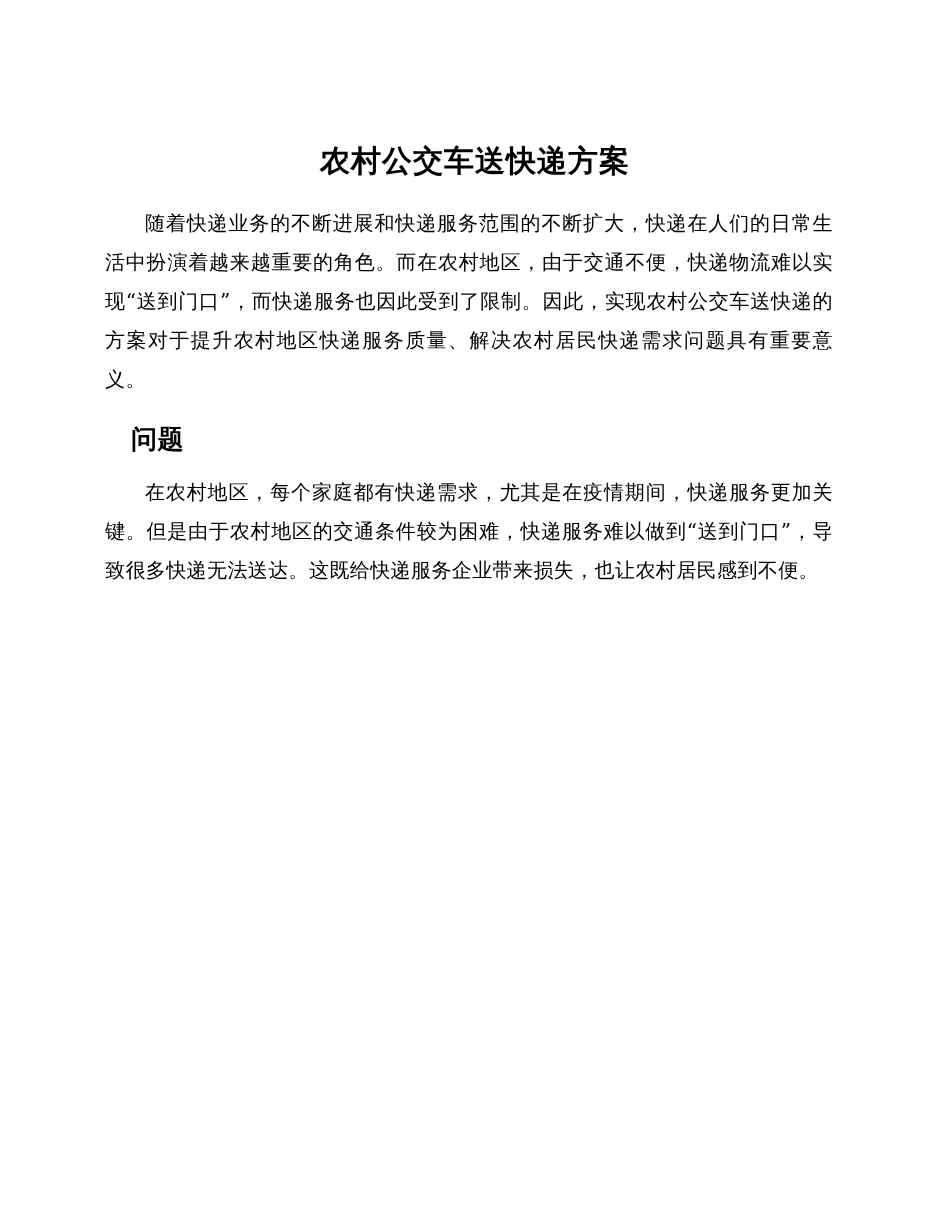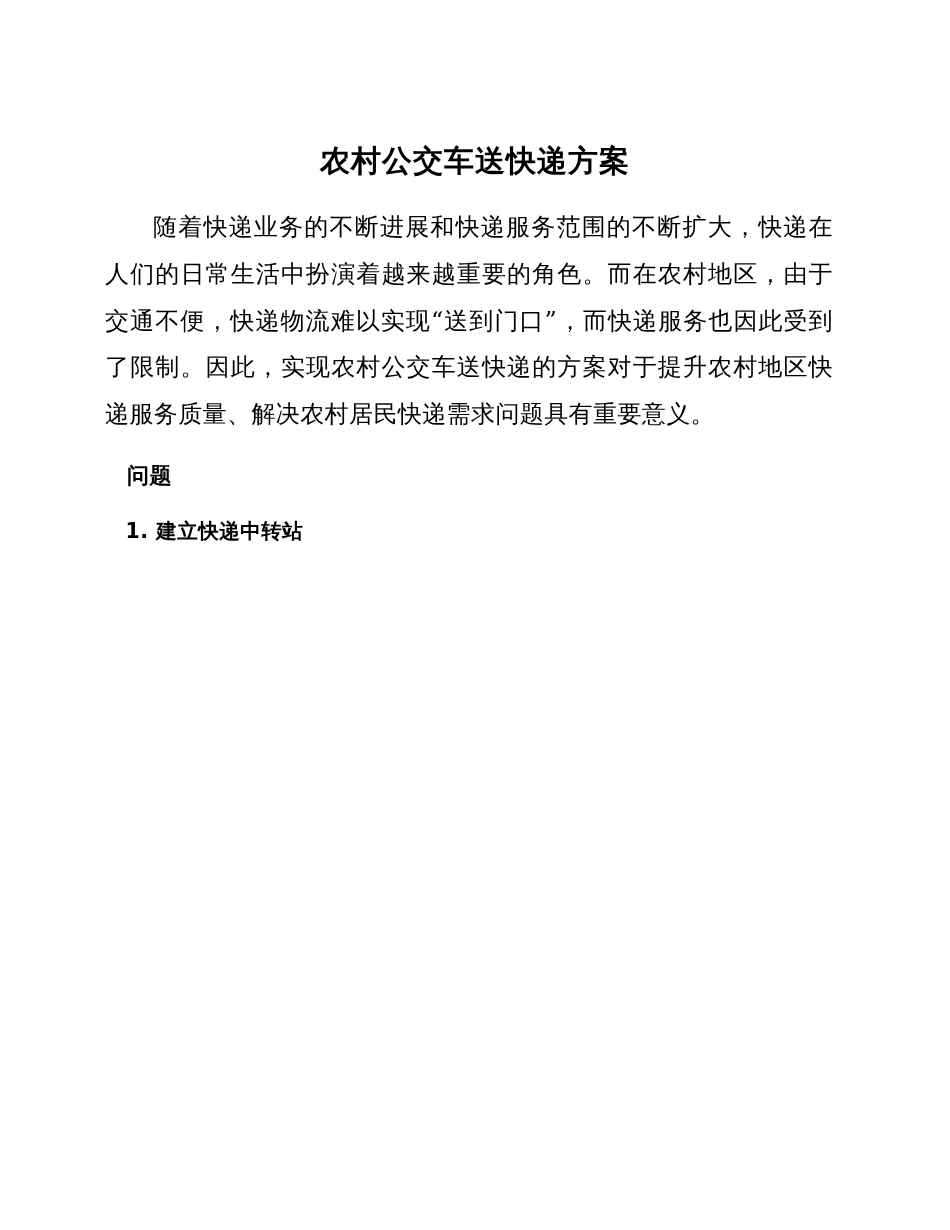--- a/index.html
+++ b/index.html
@@ -25,32 +25,32 @@
   .doc-title {
     font-family: Liberation Serif, serif;
     font-weight: bold;
     font-size: 30px;
     text-align: center;
     letter-spacing: 1px;
     margin: 0 0 22px 0;
     line-height: 1.4;
   }
   p.para {
-    font-size: 24px;
+    font-size: 20px;
     line-height: 1.95;
     margin: 0 12px 14px 0;
     text-indent: 2em;
     text-align: justify;
     text-justify: inter-ideograph;
     letter-spacing: 0.4px;
   }
   h2.section {
     font-family: "DejaVu Sans", "Liberation Sans", sans-serif;
     font-weight: bold;
-    font-size: 22px;
+    font-size: 26px;
     margin: 20px 0 12px 0;
     text-indent: 1em;
     line-height: 1.6;
     letter-spacing: 0.5px;
   }
   h3.subsection {
     font-family: "DejaVu Sans", "Liberation Sans", sans-serif;
     font-weight: bold;
     font-size: 20.5px;
     margin: 22px 0 12px 0;
@@ -63,19 +63,19 @@
 <body>
 
 <div class="page">
 
   <h1 class="doc-title">农村公交车送快递方案</h1>
 
   <p class="para">随着快递业务的不断进展和快递服务范围的不断扩大，快递在人们的日常生活中扮演着越来越重要的角色。而在农村地区，由于交通不便，快递物流难以实现“送到门口”，而快递服务也因此受到了限制。因此，实现农村公交车送快递的方案对于提升农村地区快递服务质量、解决农村居民快递需求问题具有重要意义。</p>
 
   <h2 class="section">问题</h2>
 
+  <p class="para">在农村地区，每个家庭都有快递需求，尤其是在疫情期间，快递服务更加关键。但是由于农村地区的交通条件较为困难，快递服务难以做到“送到门口”，导致很多快递无法送达。这既给快递服务企业带来损失，也让农村居民感到不便。</p>
 
 
 
-  <h3 class="subsection">1. 建立快递中转站</h3>
 
 
 </div>
 
 </body></html>

